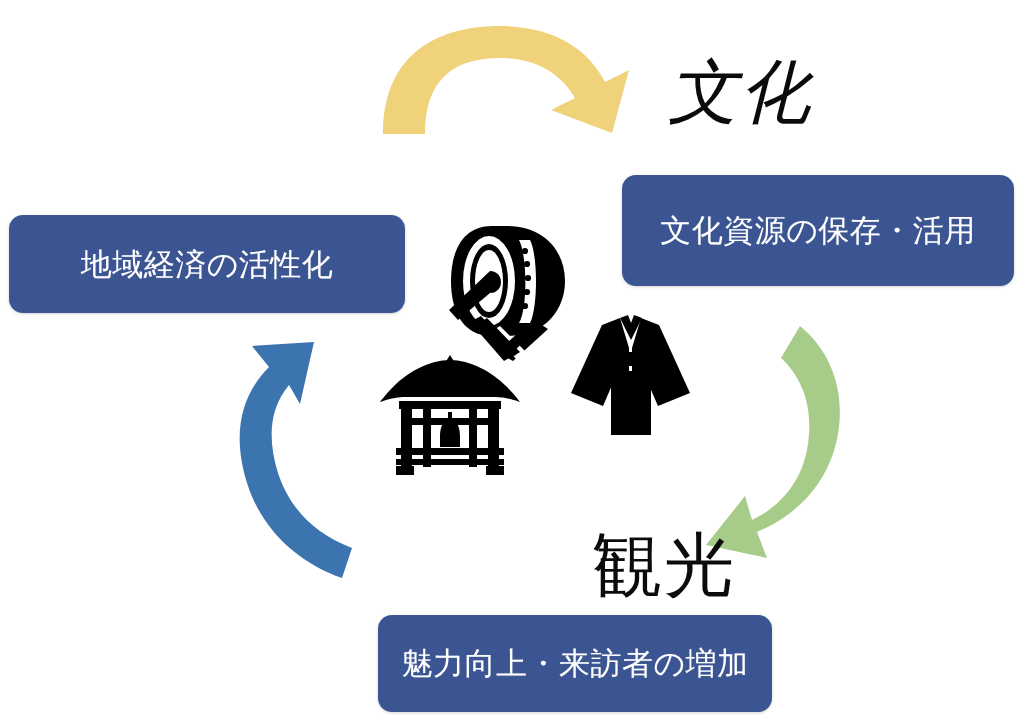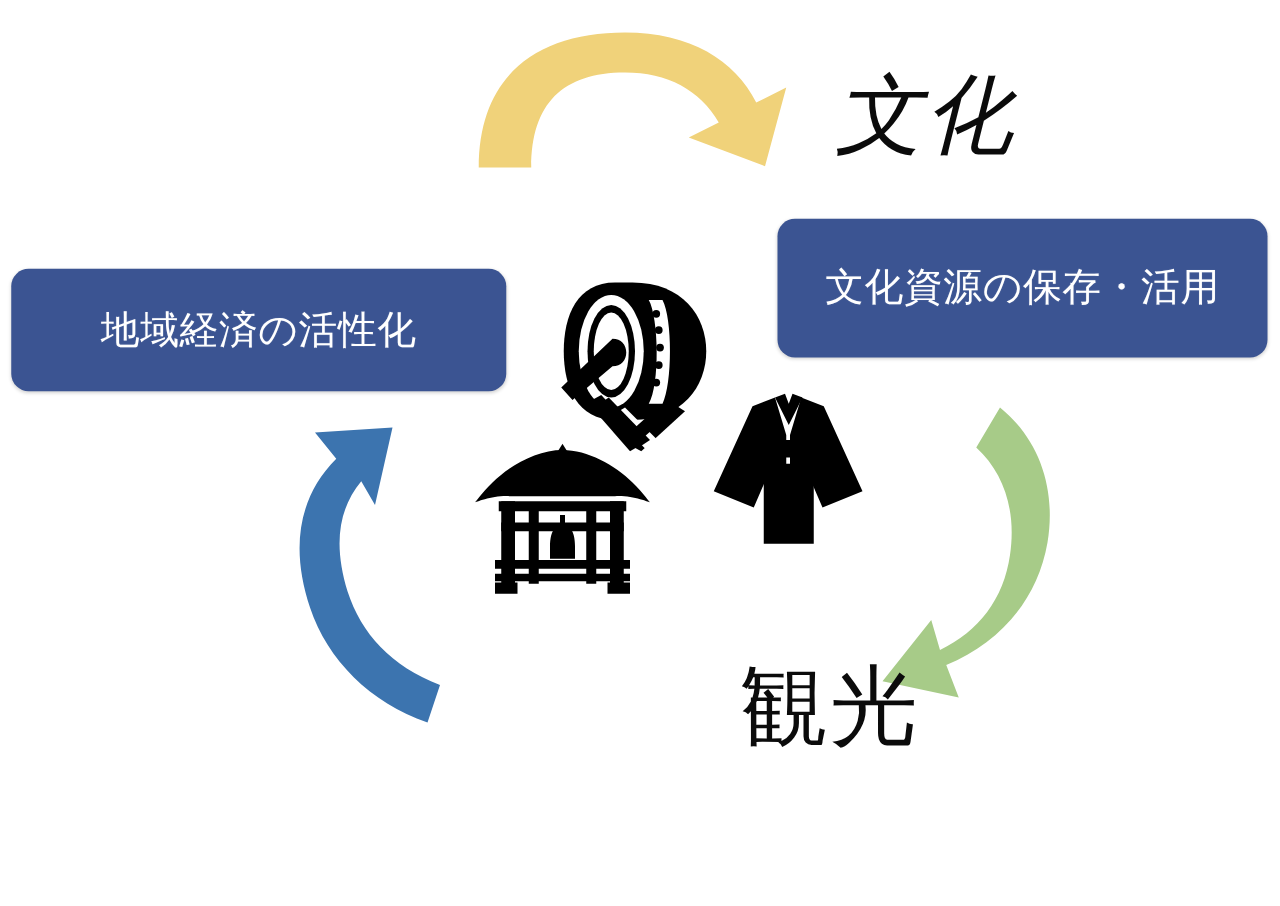--- a/index.html
+++ b/index.html
@@ -222,14 +222,17 @@
   <div class="heading" id="heading-tourism">観光</div>
 
   <div class="label-box" id="box-economy">
     <span class="box-text">地域経済の活性化</span>
   </div>
 
   <div class="label-box" id="box-culture">
     <span class="box-text">文化資源の保存・活用</span>
   </div>
 
+  <div class="label-box" id="box-tourism">
+    <span class="box-text">魅力向上・来訪者の増加</span>
+  </div>
 
 </div>
 
 </body></html>

